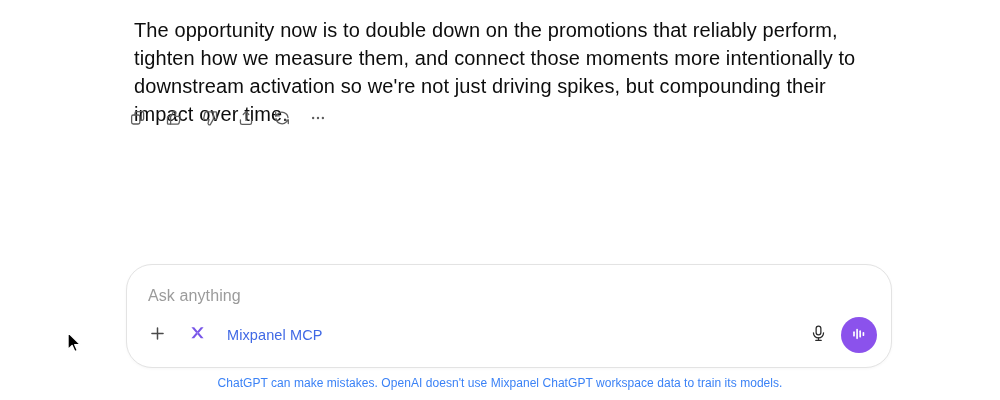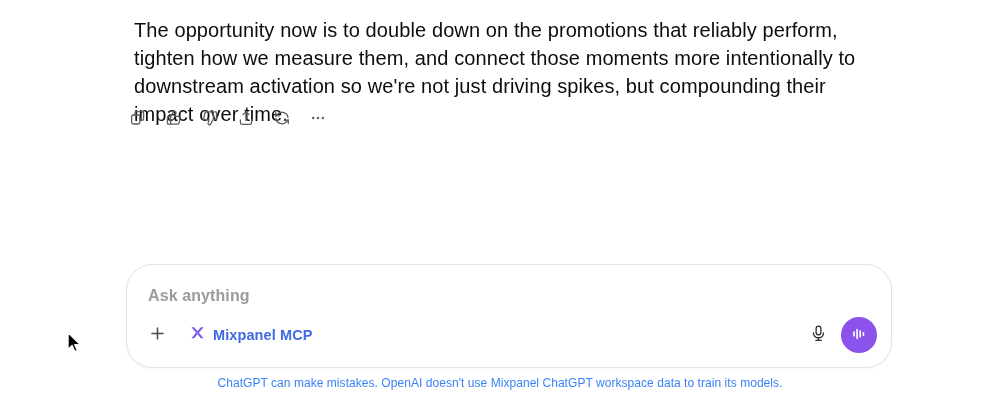--- a/index.html
+++ b/index.html
@@ -61,21 +61,20 @@
     position: absolute;
     left: 126px;
     top: 264px;
     width: 766px;
     height: 104px;
     box-sizing: border-box;
     border: 1px solid #e3e3e3;
     border-radius: 26px;
     background: #ffffff;
     box-shadow: 0 1px 3px rgba(0,0,0,0.035);
-    font-weight: bold;
   }
   #composer-input-row {
     position: absolute;
     left: 21px;
     top: 18px;
     right: 21px;
     height: 26px;
   }
   #composer-placeholder {
     font-size: 16px;
@@ -102,21 +101,21 @@
     border-radius: 50%;
     background: transparent;
     border: none;
     padding: 0;
     cursor: pointer;
     color: #4a4a4a;
   }
   #mcp-chip {
     display: flex;
     align-items: center;
-    gap: 7px;
+    gap: 21px;
     height: 30px;
     padding: 0 8px 0 6px;
     border-radius: 15px;
     cursor: pointer;
     margin-left: 10px;
   }
   #mcp-chip-label {
     font-size: 14.5px;
     color: #4069e5;
     letter-spacing: 0.1px;

